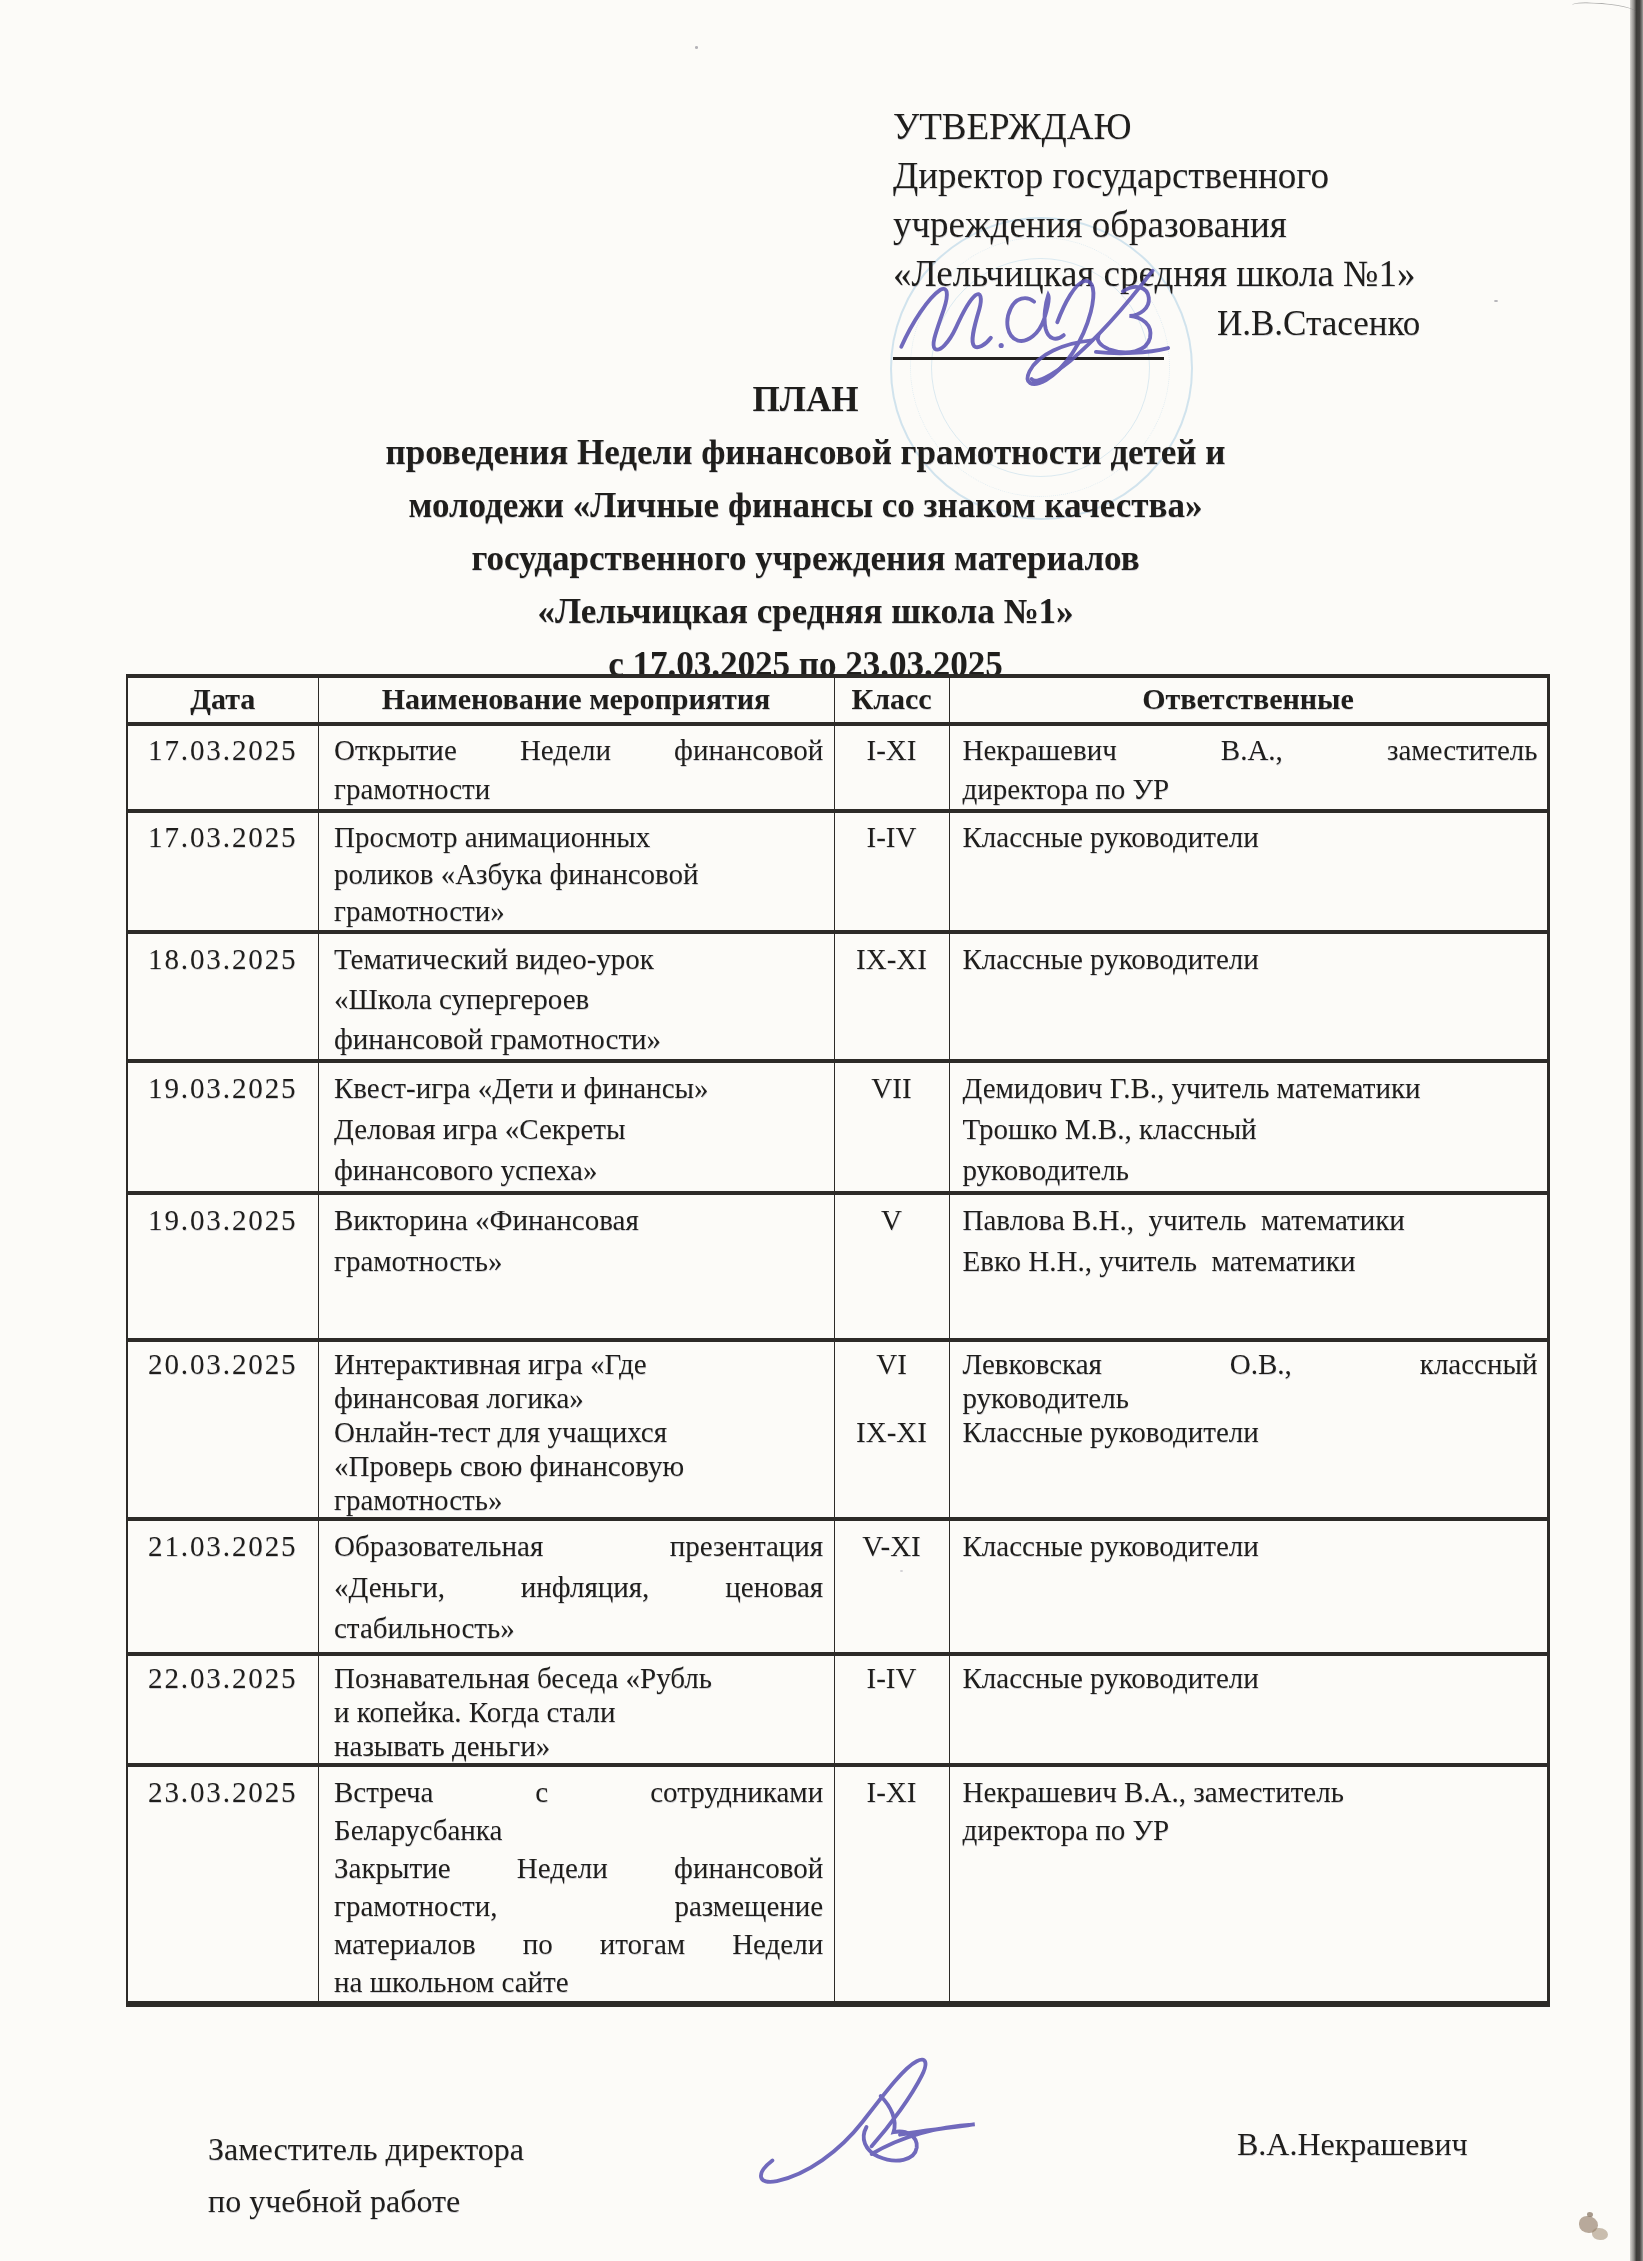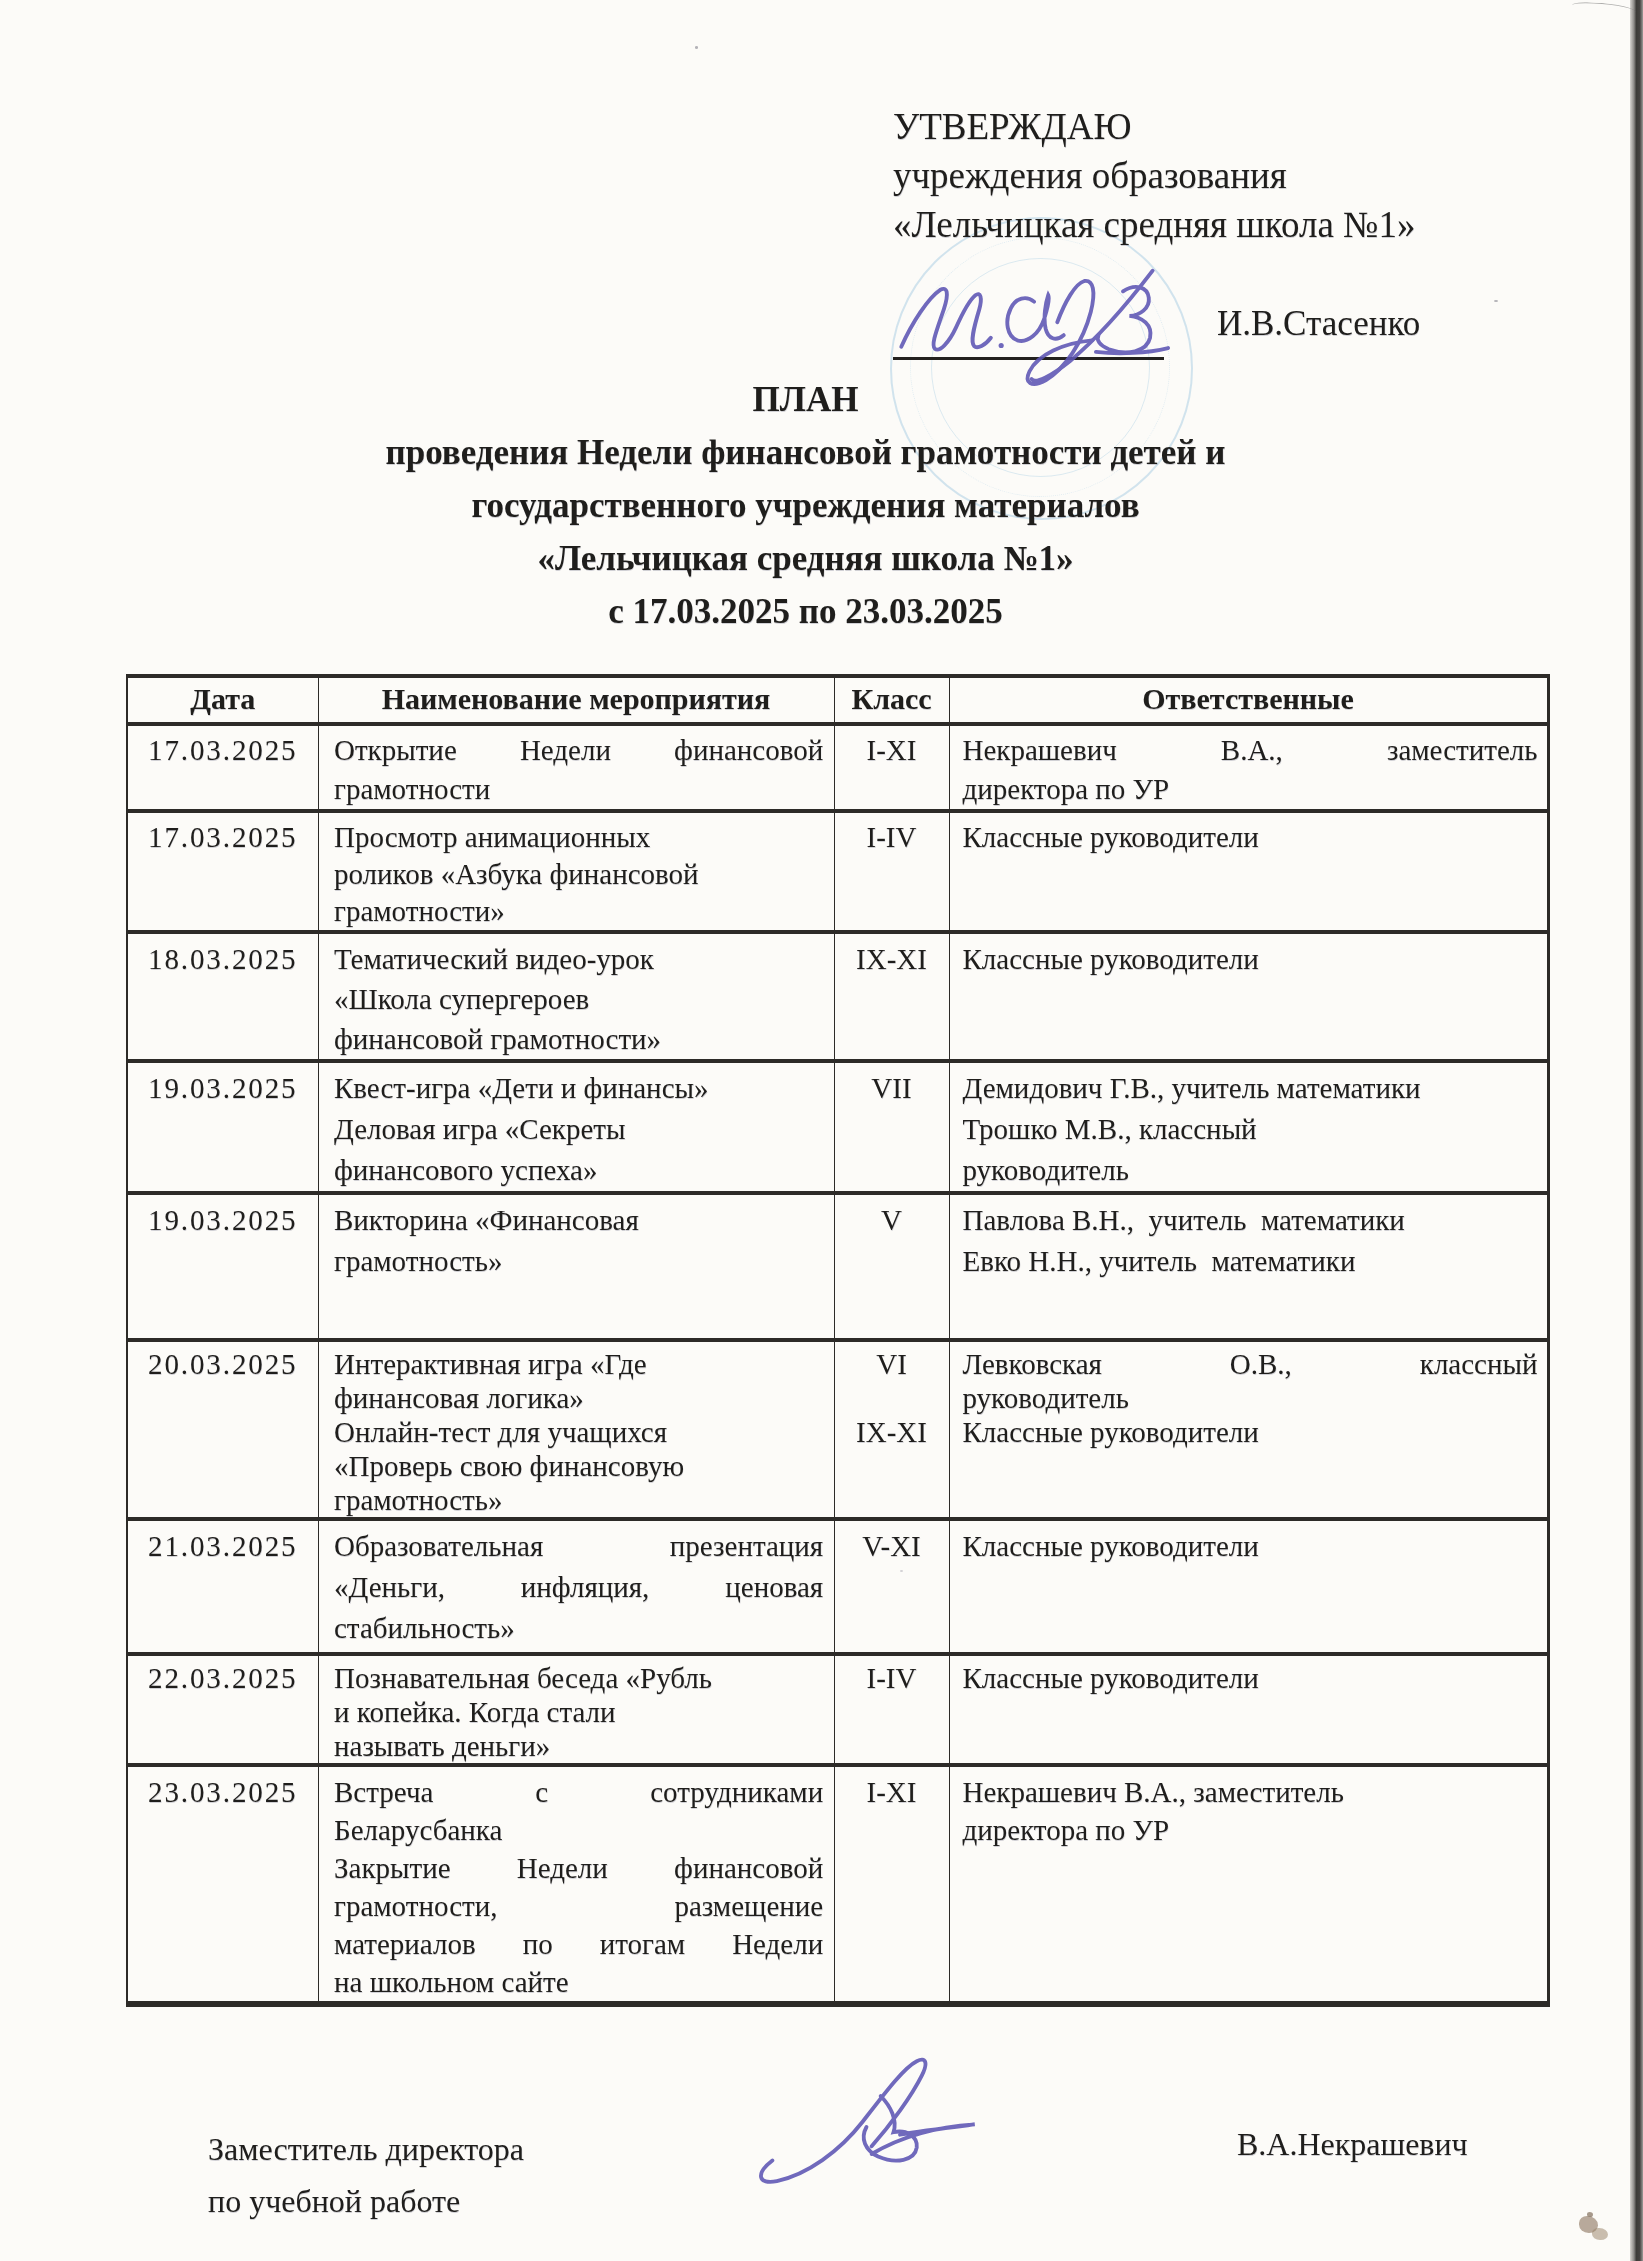--- a/index.html
+++ b/index.html
@@ -70,29 +70,31 @@
 <body>
 
 <div class="page">
 
   <div class="stamp-ring stamp-outer"></div>
   <div class="stamp-ring stamp-mid"></div>
   <div class="stamp-ring stamp-inner"></div>
 
   <div class="approval">
     <div class="line">УТВЕРЖДАЮ</div>
+    <div class="line">Директор государственного</div>
     <div class="line">учреждения образования</div>
     <div class="line">«Лельчицкая средняя школа №1»</div>
   </div>
   <div class="sig-underline"></div>
   <div class="approver-name">И.В.Стасенко</div>
 
   <div class="doc-title">
     <div>ПЛАН</div>
     <div>проведения Недели финансовой грамотности детей и</div>
+    <div>молодежи «Личные финансы со знаком качества»</div>
     <div>государственного учреждения материалов</div>
     <div>«Лельчицкая средняя школа №1»</div>
     <div>с 17.03.2025 по 23.03.2025</div>
   </div>
 
   <div class="tbl-wrap">
     <table>
       <colgroup>
           <col style="width:191px">
           <col style="width:516px">

